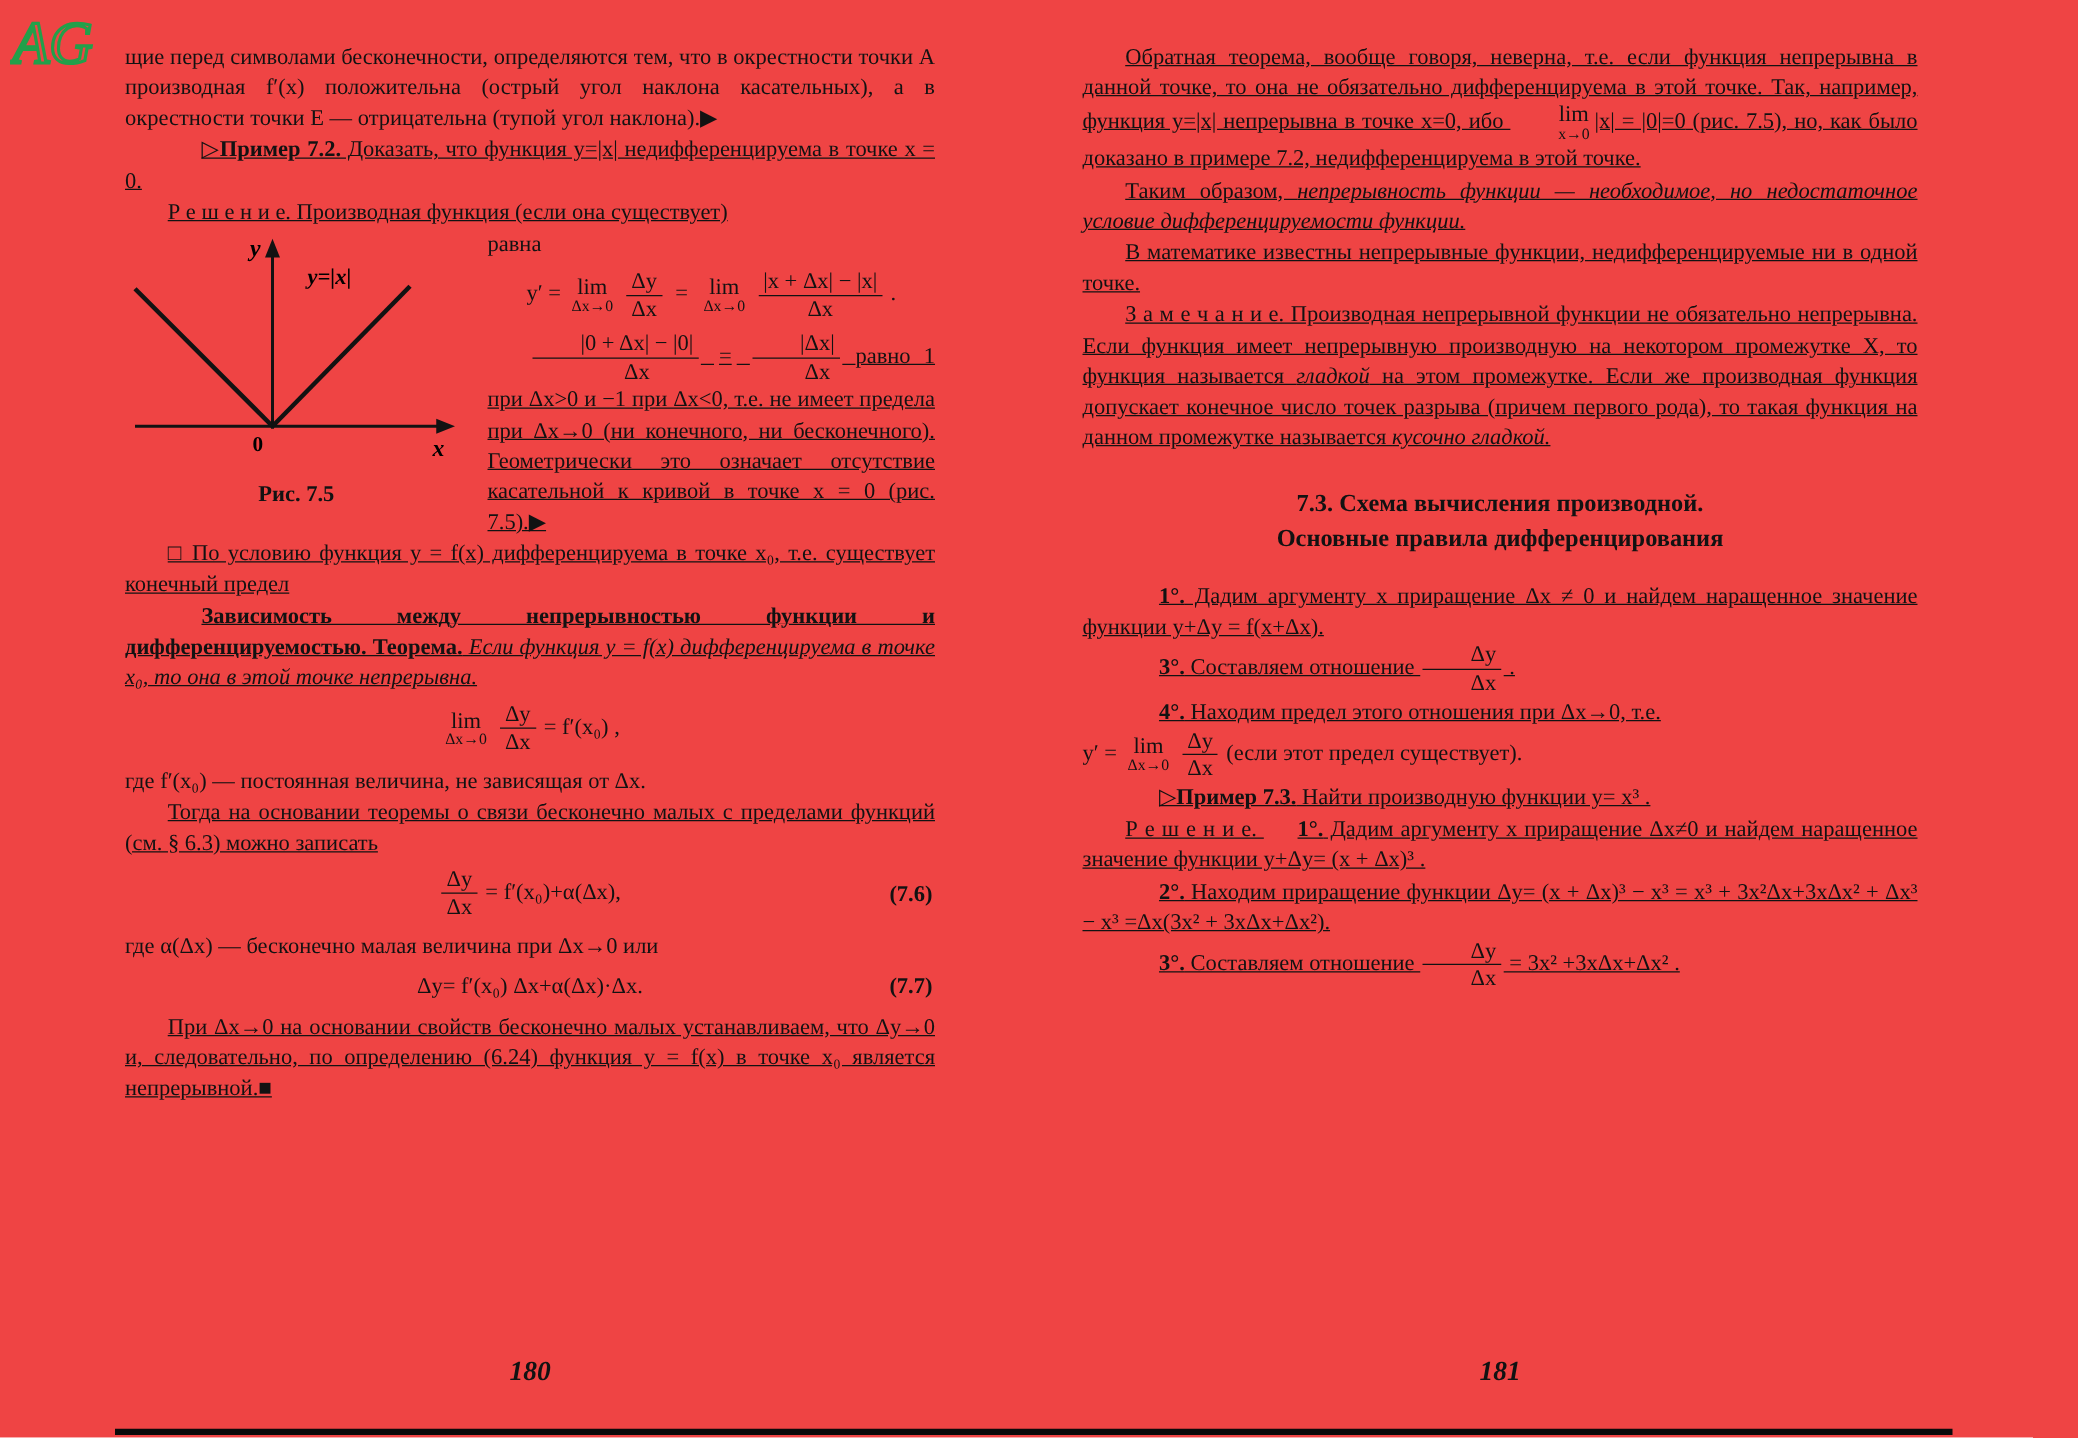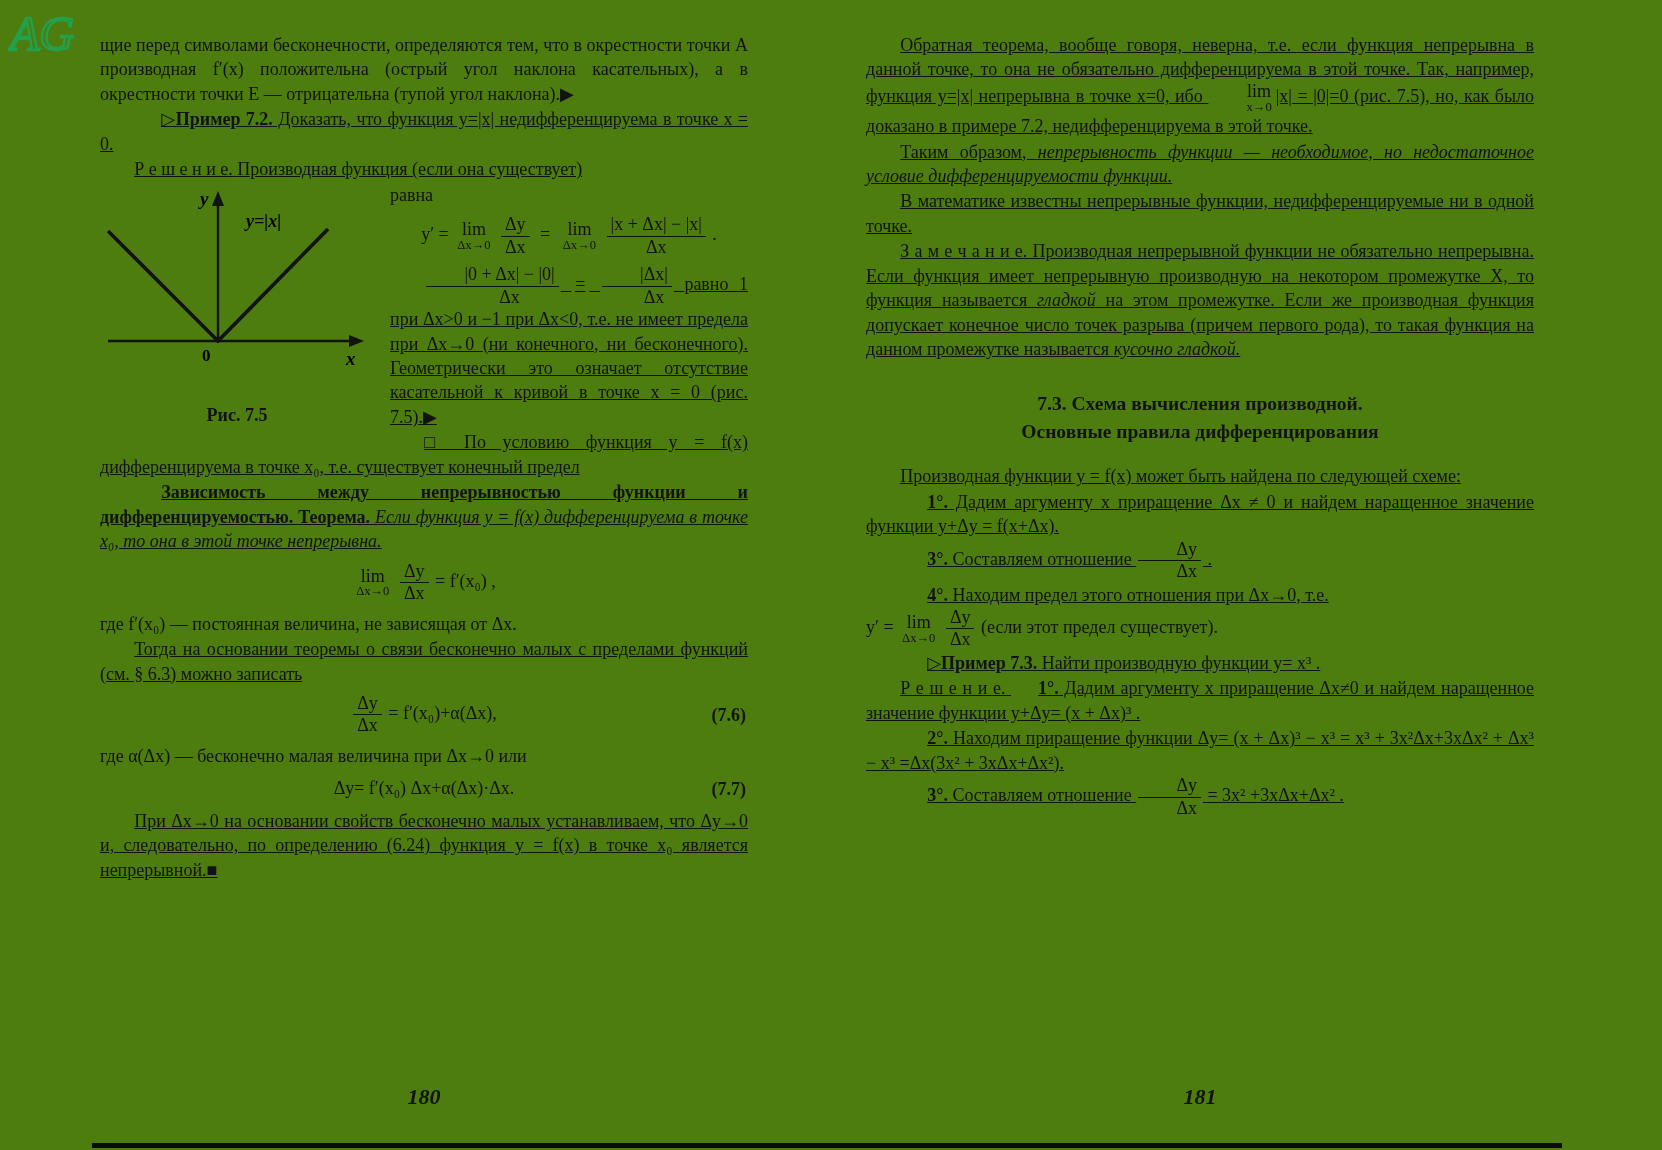--- a/index.html
+++ b/index.html
@@ -1,32 +1,32 @@
 <!DOCTYPE html>
 <html><head>
 <meta charset="utf-8">
 <style>
   * { margin:0; padding:0; box-sizing:border-box; }
   html,body { background:#ffffff; }
   .spread {
     position:relative; width:1662px; height:1150px;
-    background:#4d7c0f; color:#121212; overflow:hidden;
+    background:#ef4444; color:#121212; overflow:hidden;
     font-family:"Liberation Serif","DejaVu Serif",serif;
   }
   .logo { position:absolute; left:8px; top:4px; width:70px; height:62px; }
   .page { position:absolute; top:32px; height:1080px; font-size:18px; line-height:1.36; }
   .left-page  { left:100px; width:648px; }
   .right-page { left:866px; width:668px; }
   p { margin:1px 0; text-align:justify; }
   .indent { text-indent:1.9em;text-decoration:underline; }
   .b { font-weight:bold;padding-left:27px; }
   .i { font-style:italic; }
   .just { text-align:justify; }
   .figwrap { float:left; width:274px; margin:6px 16px 4px 0; }
-  .figcaption { text-align:center; font-weight:bold; margin-top:20px; font-size:18px; }
+  .figcaption { text-align:center; font-weight:bold; margin-top:0; font-size:18px; }
   .fline { text-align:center; margin:8px 0; position:relative; text-indent:0; }
   .frac { display:inline-block; vertical-align:middle; text-align:center; line-height:1.08; margin:0 2px; }
   .frac .num { display:block; padding:0 4px 1px; }
   .frac .den { display:block; border-top:1.6px solid #121212; padding:1px 4px 0; }
   .lim { display:inline-block; vertical-align:middle; text-align:center; line-height:1; margin:0 4px; }
   .lim .limword { display:block; line-height:1.05; }
   .lim .limsub { display:block; font-size:0.70em; line-height:1.05; }
   .sp { margin:0 4px; }
   .eqnum { position:absolute; right:2px; top:50%; transform:translateY(-50%); font-weight:bold; }
   .pagenum { position:absolute; bottom:0; width:100%; text-align:center; font-weight:bold; font-size:22px;font-style:italic; }
@@ -131,21 +131,20 @@
 
     <p class="just indent">В математике известны непрерывные функции, недифференцируемые ни в одной точке.</p>
 
     <p class="just indent"><span>З а м е ч а н и е. Производная непрерывной функции не обязательно непрерывна. Если функция имеет непрерывную производную на некотором промежутке X, то функция называется </span><span class="i">гладкой</span><span> на этом промежутке. Если же производная функция допускает конечное число точек разрыва (причем первого рода), то такая функция на данном промежутке называется </span><span class="i">кусочно гладкой.</span></p>
 
     <div class="section-heading">
       <div>7.3. Схема вычисления производной.</div>
       <div>Основные правила дифференцирования</div>
     </div>
 
-    <p class="just indent">Производная функции y = f(x) может быть найдена по следующей схеме:</p>
 
     <p class="just indent"><span class="b">1°.</span><span> Дадим аргументу x приращение Δx ≠ 0 и найдем наращенное значение функции y+Δy = f(x+Δx).</span></p>
 
 
     <p class="just indent"><span class="b">3°.</span><span> Составляем отношение </span><span class="frac"><span class="num">Δy</span><span class="den">Δx</span></span><span> .</span></p>
 
     <p class="just indent"><span class="b">4°.</span><span> Находим предел этого отношения при Δx→0, т.е.</span></p>
 
     <p class="just">
       <span>y′ =</span>

